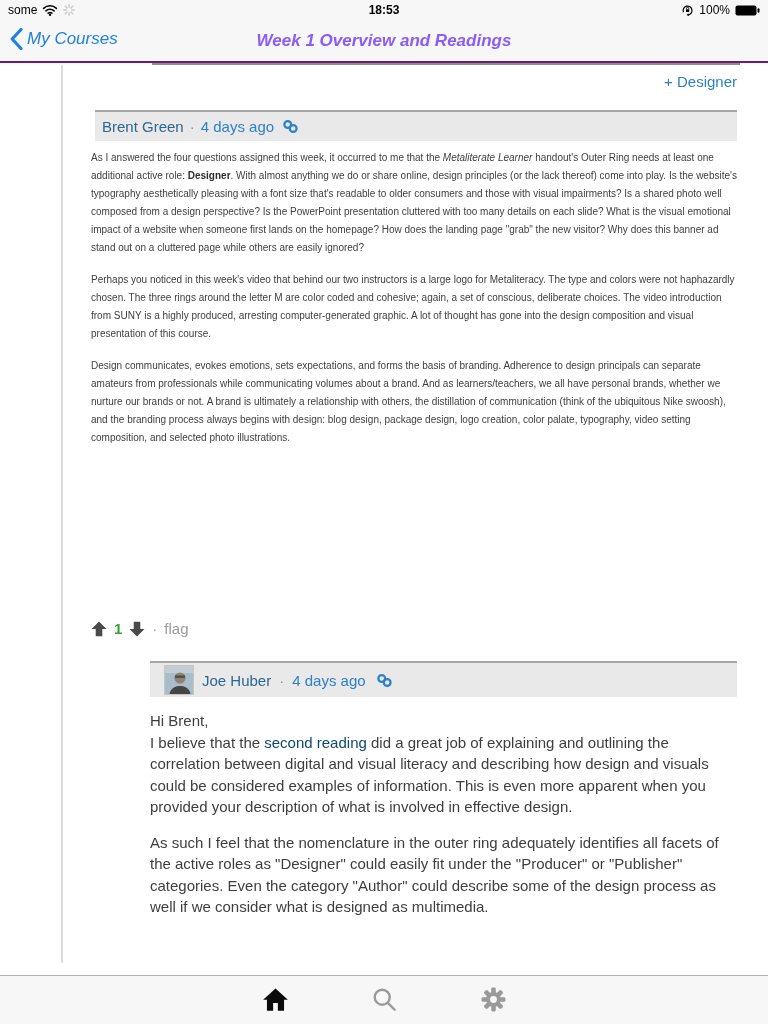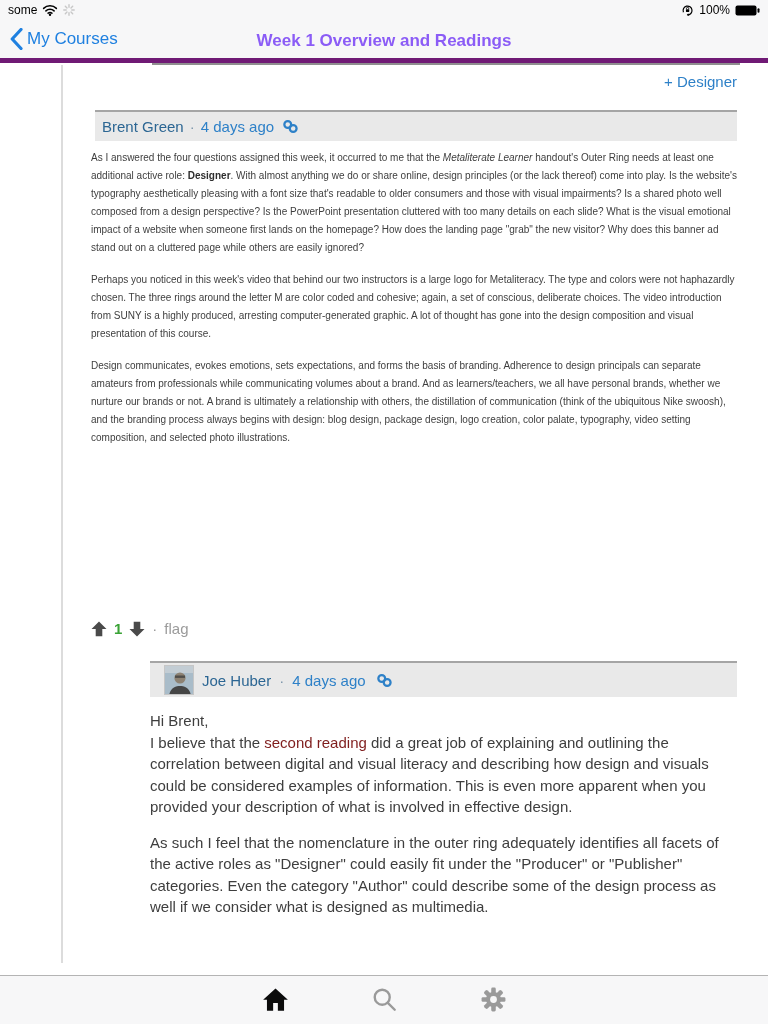--- a/index.html
+++ b/index.html
@@ -15,21 +15,21 @@
     display:flex; align-items:center; justify-content:space-between;
     padding:0 8px; z-index:5;
   }
   .sb-left, .sb-right { display:flex; align-items:center; gap:5px; }
   .sb-time { position:absolute; left:0; right:0; text-align:center; font-weight:700; font-size:12px; }
   .sb-right { margin-left:auto; z-index:1; }
   .sb-left { z-index:1; }
   
   .nav-bar {
     position:absolute; top:20px; left:0; width:768px; height:43px;
-    background:#f7f7f8; border-bottom:5px solid #701a75; z-index:4;
+    background:#f7f7f8; border-bottom:2px solid #701a75; z-index:4;font-style:italic;
   }
   .nav-title {
     position:absolute; left:0; right:0; top:11px; text-align:center;
     font-size:17px; font-weight:700; color:#8b5cf6;
   }
   .back-button {
     position:absolute; left:10px; top:8px; display:flex; align-items:center; gap:4px;
     color:#1f80e0; font-size:17px; cursor:pointer;
   }
   
@@ -57,21 +57,21 @@
   .avatar {
     width:30px; height:30px; border:1px solid #c6c6c6; background:#aebfca; overflow:hidden; flex:0 0 auto;
   }
   
   .post-body { position:absolute; left:91px; top:86px; width:647px; font-size:10px; line-height:18px; color:#3e3e3e; }
   .post-body p { margin:0 0 14px; }
   .reply-body { position:absolute; left:150px; top:647px; width:589px; font-size:15px; line-height:21.5px; color:#3e3e3e; }
   .reply-body p { margin:0 0 14px; }
   .em { font-style:italic; }
   .strong { font-weight:700; color:#2e2e2e; }
-  .text-link { color:#7f1d1d; cursor:pointer; }
+  .text-link { color:#0c4a6e; cursor:pointer; }
   
   .vote-row {
     position:absolute; left:91px; top:557px; display:flex; align-items:center; gap:7px; font-size:15px;
   }
   .vote-count { color:#3aa336; font-weight:700; }
   .flag-link { color:#9b9b9b; cursor:pointer; }
   .vote-btn { display:inline-flex; cursor:pointer; }
   
   .toolbar {
     position:absolute; bottom:0; left:0; width:768px; height:49px;
@@ -79,20 +79,21 @@
   }
   .tb-icon { position:absolute; top:11px; cursor:pointer; }
   .tb-home { left:262px; }
   .tb-search { left:372px; }
   .tb-gear { left:481px; }
 </style>
 </head>
 <body>
 
 <div class="status-bar">
+  <span class="sb-time">18:53</span>
   <span class="sb-left">
     <span>some</span>
     <span style="display:inline-flex;">
       <svg width="16" height="12" viewBox="0 0 16 12">
           <g fill="none" stroke="#000" stroke-width="1.5" stroke-linecap="round">
             <path d="M1.6 4.4 A 9 9 0 0 1 14.4 4.4"></path>
             <path d="M3.9 6.9 A 6 6 0 0 1 12.1 6.9"></path>
             <path d="M6.1 9.2 A 3.2 3.2 0 0 1 9.9 9.2"></path>
           </g>
           <circle cx="8" cy="10.8" r="1.2" fill="#000"></circle>

